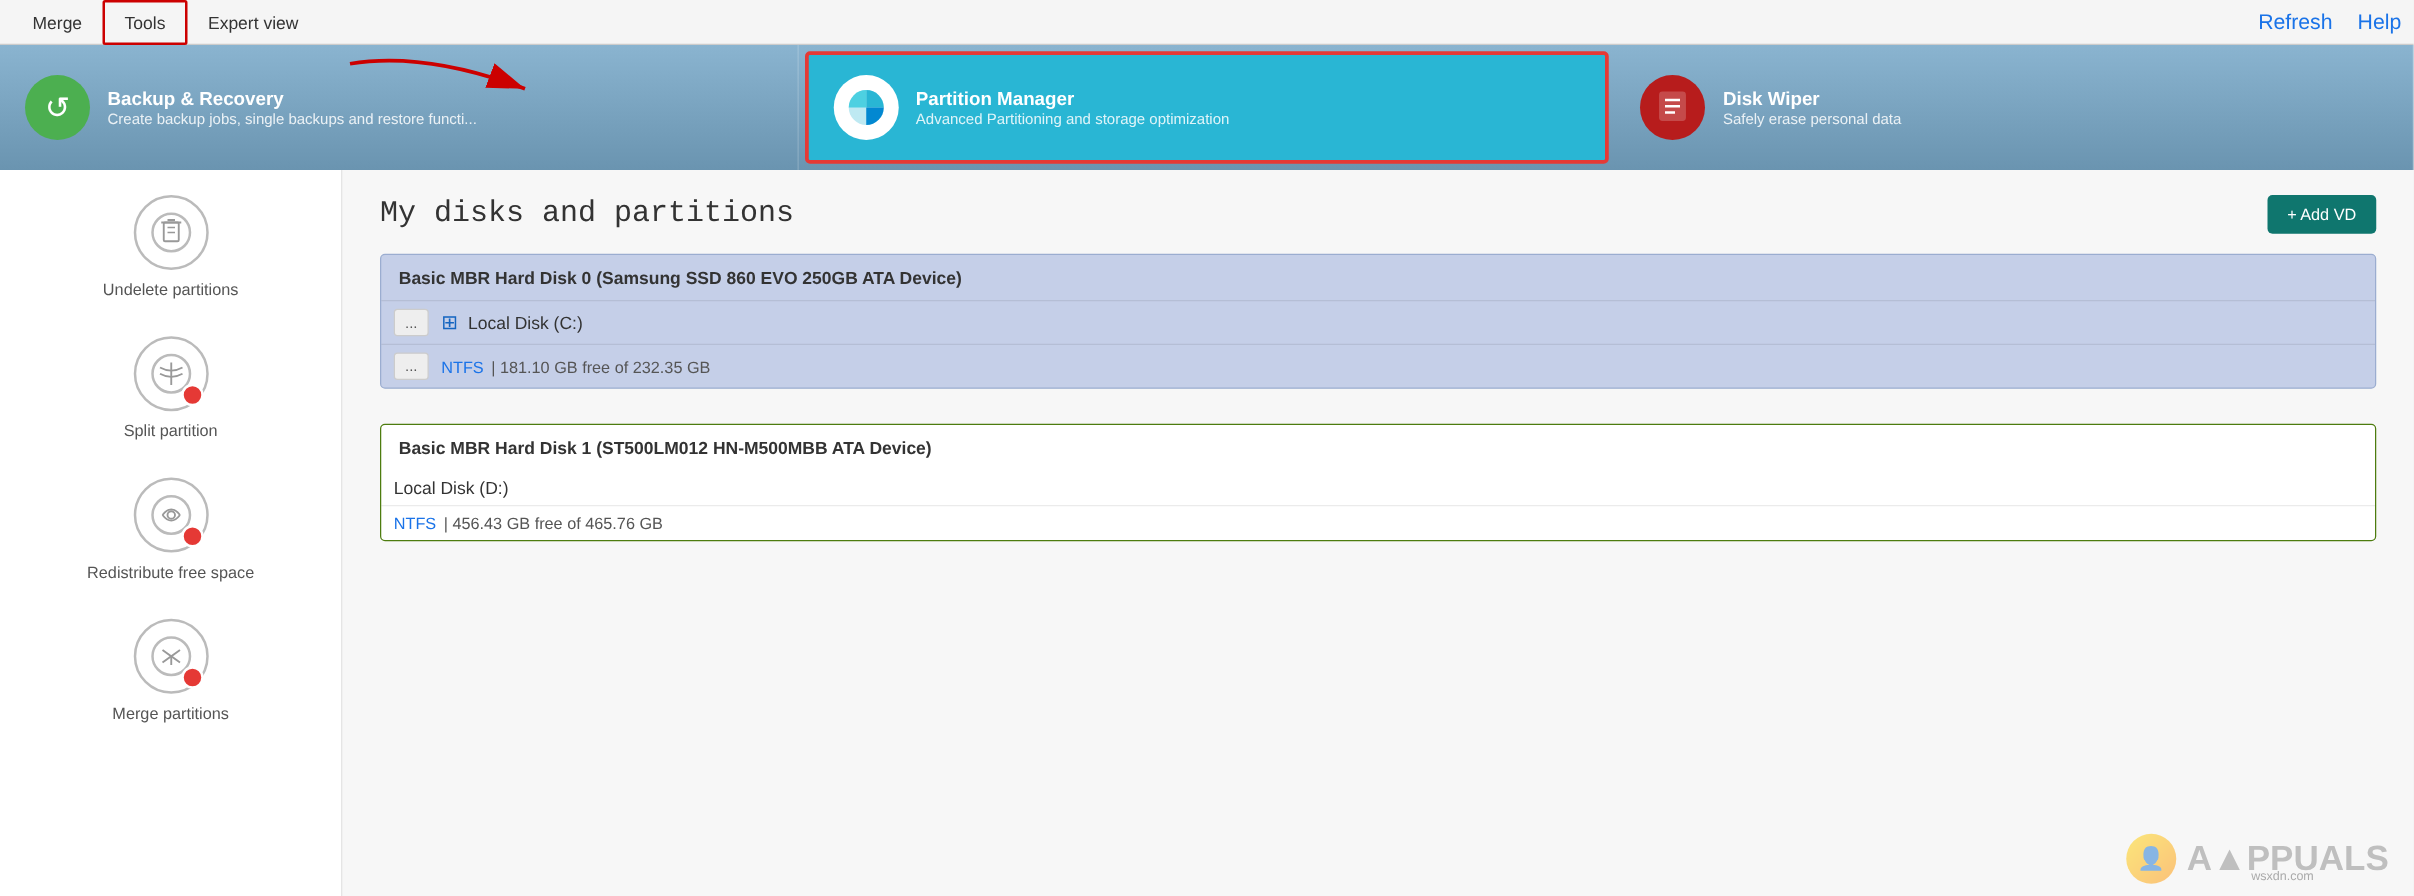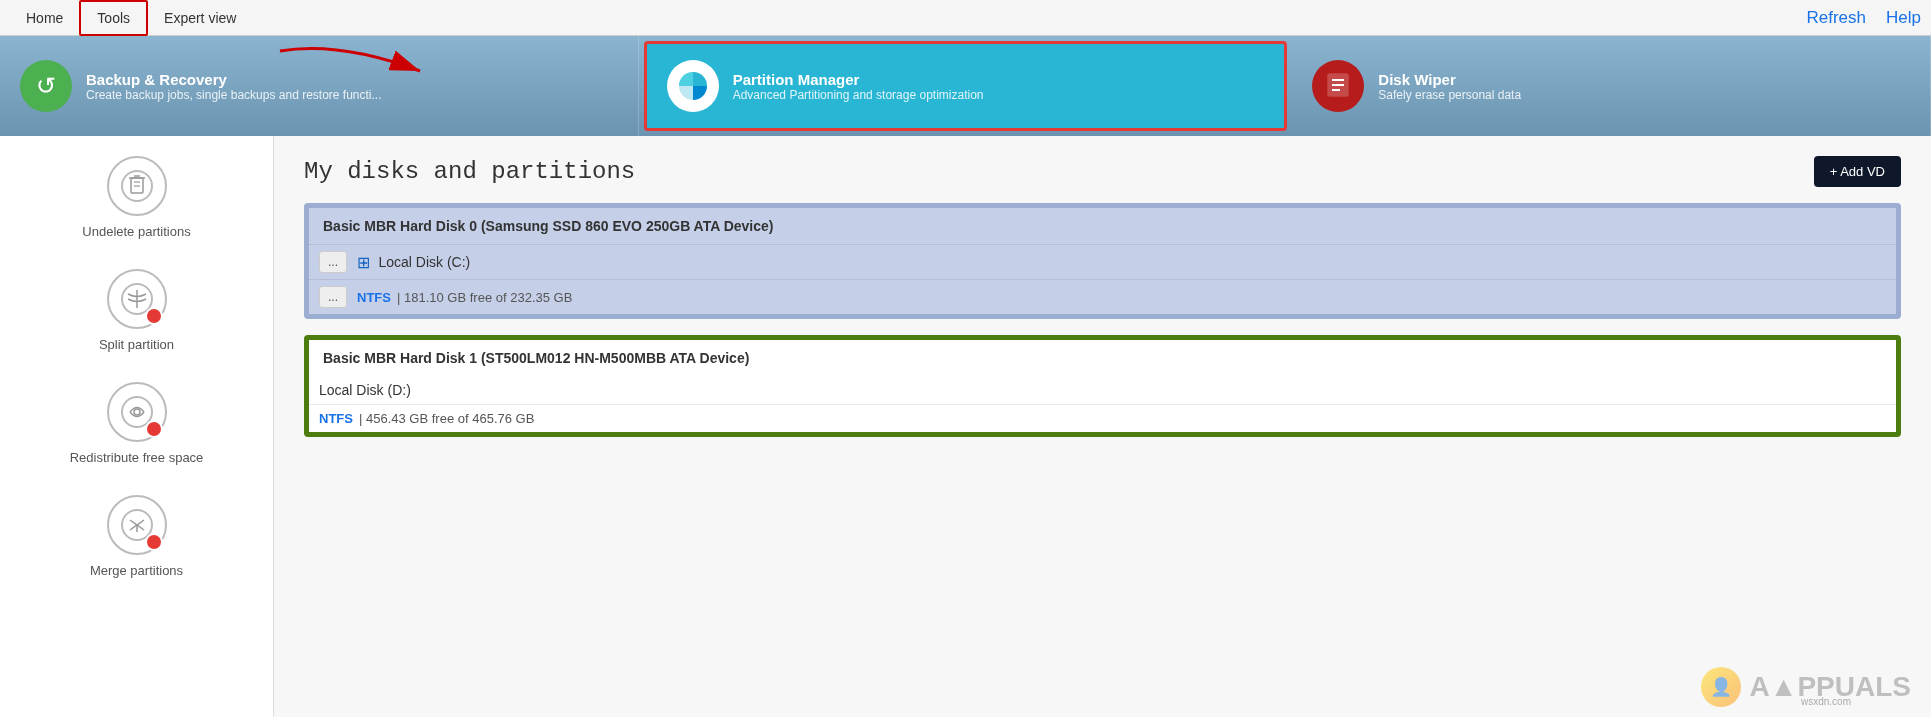--- a/index.html
+++ b/index.html
@@ -148,37 +148,37 @@
       align-items: center;
       margin-bottom: 16px;
     }
     .content-title {
       font-size: 24px;
       color: #333;
       font-weight: normal;
       font-family: Liberation Mono, monospace;
     }
     .add-vd-btn {
-      background: #0f172a;
+      background: #0f766e;
       color: white;
       border: none;
       padding: 8px 16px;
       border-radius: 4px;
       cursor: pointer;
       font-size: 13px;
       display: flex;
       align-items: center;
       gap: 6px;
     }
 
     
     .disk-panel {
-      border: 5px solid #4d7c0f;
+      border: 1px solid #4d7c0f;
       border-radius: 4px;
-      margin-bottom: 16px;
+      margin-bottom: 28px;
       background: white;
       overflow: hidden;
     }
     .disk-panel.highlighted {
       background: #c5cfe8;
       border-color: #9badd0;
     }
     .disk-header {
       padding: 10px 14px;
       font-size: 14px;
@@ -208,21 +208,21 @@
     .disk-row-icon {
       margin-right: 8px;
       color: #1565c0;
       font-size: 16px;
     }
     .disk-row-label {
       font-size: 14px;
       color: #333;
     }
     .disk-row-ntfs {
-      font-weight: bold;
+      font-weight: normal;
       color: #1a73e8;
       font-size: 13px;
       margin-right: 6px;
     }
     .disk-row-size {
       font-size: 13px;
       color: #555;
     }
 
     
@@ -247,21 +247,21 @@
       display: flex;
       align-items: center;
       justify-content: center;
       font-size: 18px;
     }
   </style>
 </head>
 <body>
 
 <div class="top-nav">
-  <button class="nav-item">Home</button>
+  <button class="nav-item">Merge</button>
   <button class="nav-item active">Tools</button>
   <button class="nav-item">Expert view</button>
   <div class="nav-spacer"></div>
   <div class="nav-right">
     <a>Refresh</a>
     <a>Help</a>
   </div>
 </div>
 
 <div class="tool-bar" style="position:relative;">

